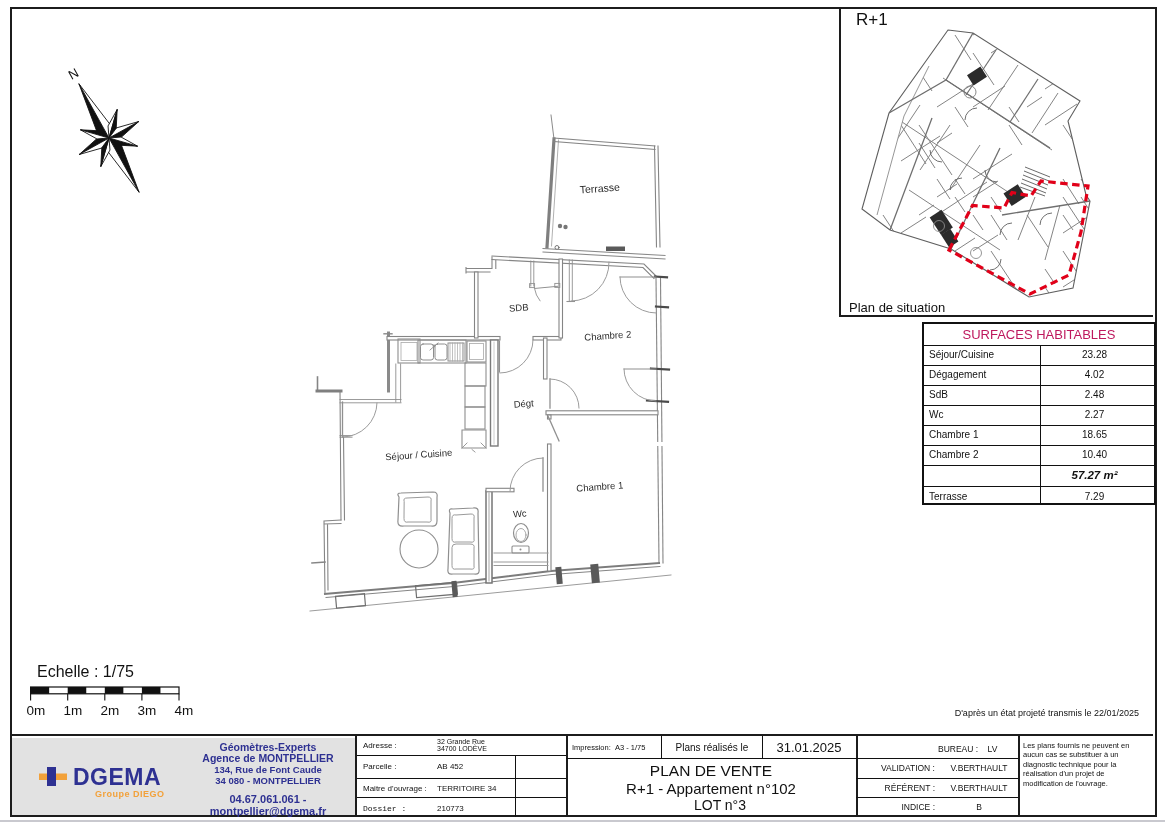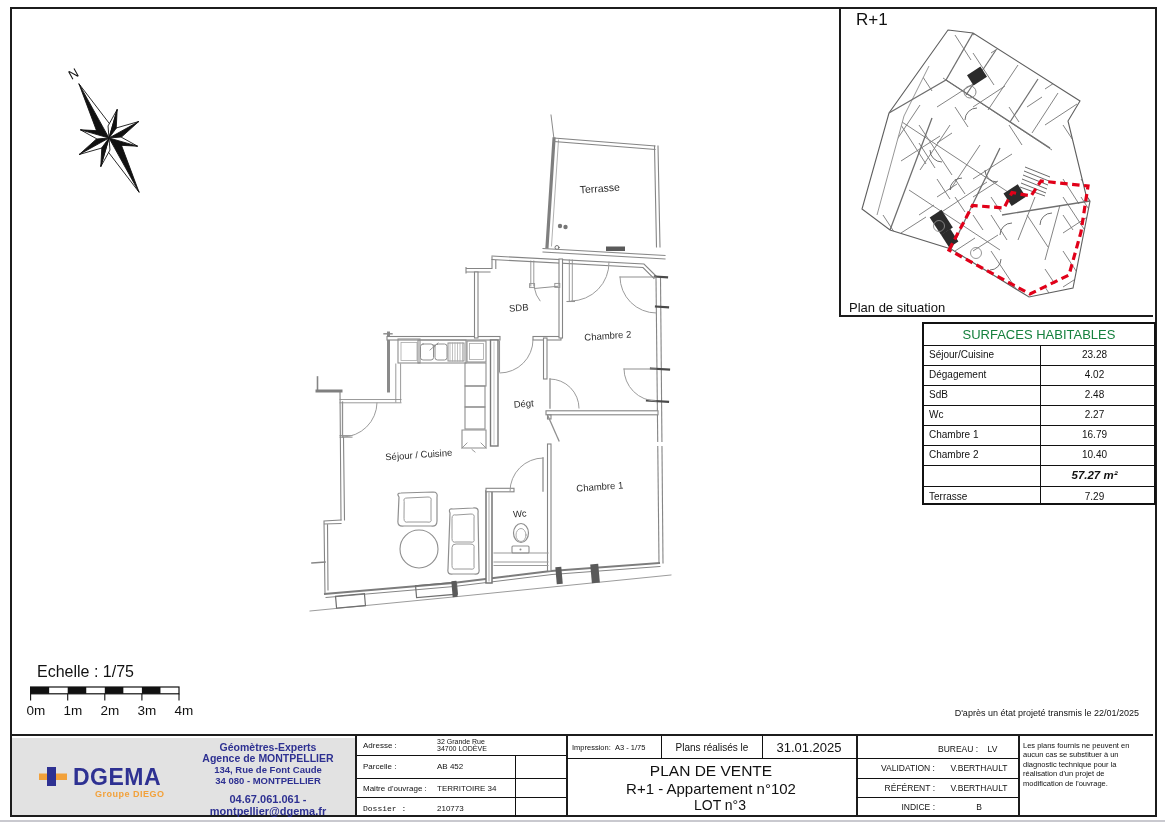--- a/index.html
+++ b/index.html
@@ -337,37 +337,37 @@
 
 <div class="abs" style="left:839px;top:7px;width:2px;height:310px;background:#1c1c1c;"></div>
 <div class="abs" style="left:839px;top:315px;width:314px;height:2px;background:#1c1c1c;"></div>
 
 <div class="abs" style="left:856px;top:10px;font-size:17px;color:#111;">R+1</div>
 
 <div class="abs" style="left:849px;top:300px;font-size:13px;color:#111;">Plan de situation</div>
 
 <div class="abs" style="left:922px;top:322px;width:234px;height:183px;border:2px solid #111;box-sizing:border-box;">
 
-  <div class="abs" style="left:0;top:0;width:100%;height:21px;border-bottom:1px solid #111;font-size:13px;color:#15803d;text-align:center;line-height:21px;">SURFACES HABITABLES</div>
+  <div class="abs" style="left:0;top:0;width:100%;height:21px;border-bottom:1px solid #111;font-size:13px;color:#be185d;text-align:center;line-height:21px;">SURFACES HABITABLES</div>
 
   <div class="abs" style="left:116px;top:21px;width:1px;height:158px;background:#111;"></div>
   <div class="abs tbl-text" style="left:5px;top:25px;">Séjour/Cuisine</div>
     <div class="abs tbl-text" style="left:115px;top:25px;width:111px;text-align:center;">23.28</div>
   <div class="abs" style="left:0;top:41px;width:100%;height:1px;background:#111;"></div>
   <div class="abs tbl-text" style="left:5px;top:45px;">Dégagement</div>
     <div class="abs tbl-text" style="left:115px;top:45px;width:111px;text-align:center;">4.02</div>
   <div class="abs" style="left:0;top:61px;width:100%;height:1px;background:#111;"></div>
   <div class="abs tbl-text" style="left:5px;top:65px;">SdB</div>
     <div class="abs tbl-text" style="left:115px;top:65px;width:111px;text-align:center;">2.48</div>
   <div class="abs" style="left:0;top:81px;width:100%;height:1px;background:#111;"></div>
   <div class="abs tbl-text" style="left:5px;top:85px;">Wc</div>
     <div class="abs tbl-text" style="left:115px;top:85px;width:111px;text-align:center;">2.27</div>
   <div class="abs" style="left:0;top:101px;width:100%;height:1px;background:#111;"></div>
   <div class="abs tbl-text" style="left:5px;top:105px;">Chambre 1</div>
-    <div class="abs tbl-text" style="left:115px;top:105px;width:111px;text-align:center;">16.79</div>
+    <div class="abs tbl-text" style="left:115px;top:105px;width:111px;text-align:center;">18.65</div>
   <div class="abs" style="left:0;top:121px;width:100%;height:1px;background:#111;"></div>
   <div class="abs tbl-text" style="left:5px;top:125px;">Chambre 2</div>
     <div class="abs tbl-text" style="left:115px;top:125px;width:111px;text-align:center;">10.40</div>
   <div class="abs" style="left:0;top:141px;width:100%;height:1px;background:#111;"></div>
   <div class="abs" style="left:115px;top:145px;width:111px;text-align:center;font-size:11.5px;font-weight:bold;font-style:italic;color:#111;">57.27 m²</div>
   <div class="abs" style="left:0;top:162px;width:100%;height:1px;background:#111;"></div>
   <div class="abs tbl-text" style="left:5px;top:167px;">Terrasse</div>
     <div class="abs tbl-text" style="left:115px;top:167px;width:111px;text-align:center;">7.29</div>
 </div>
 

